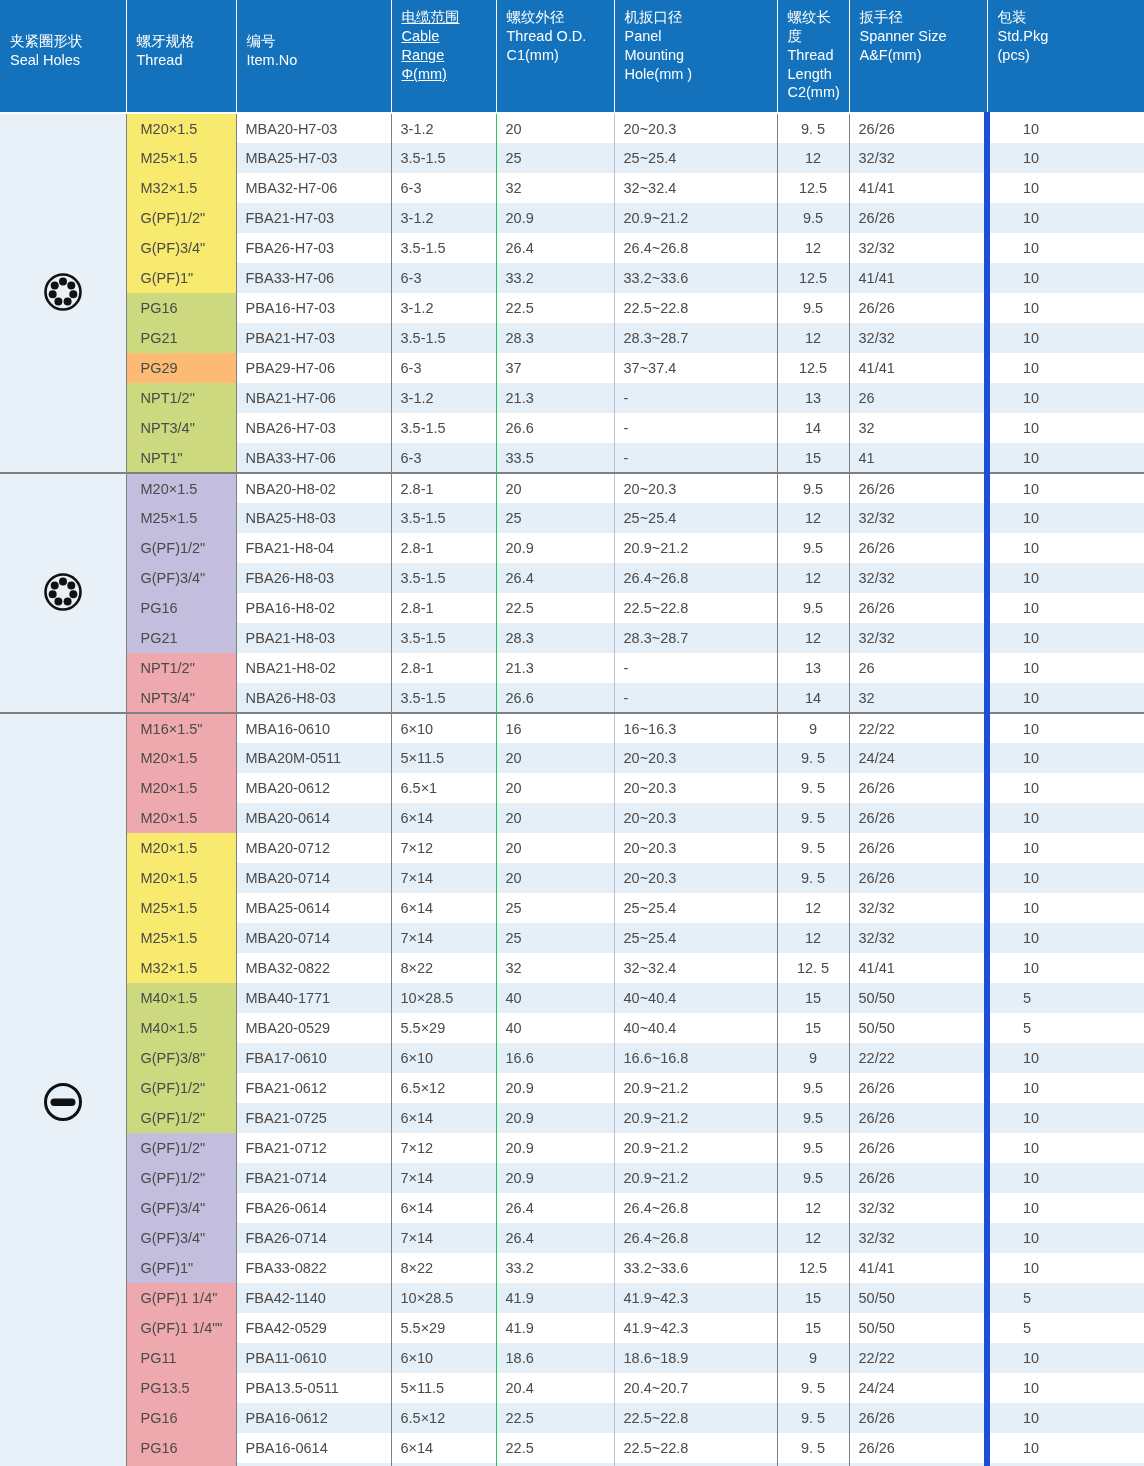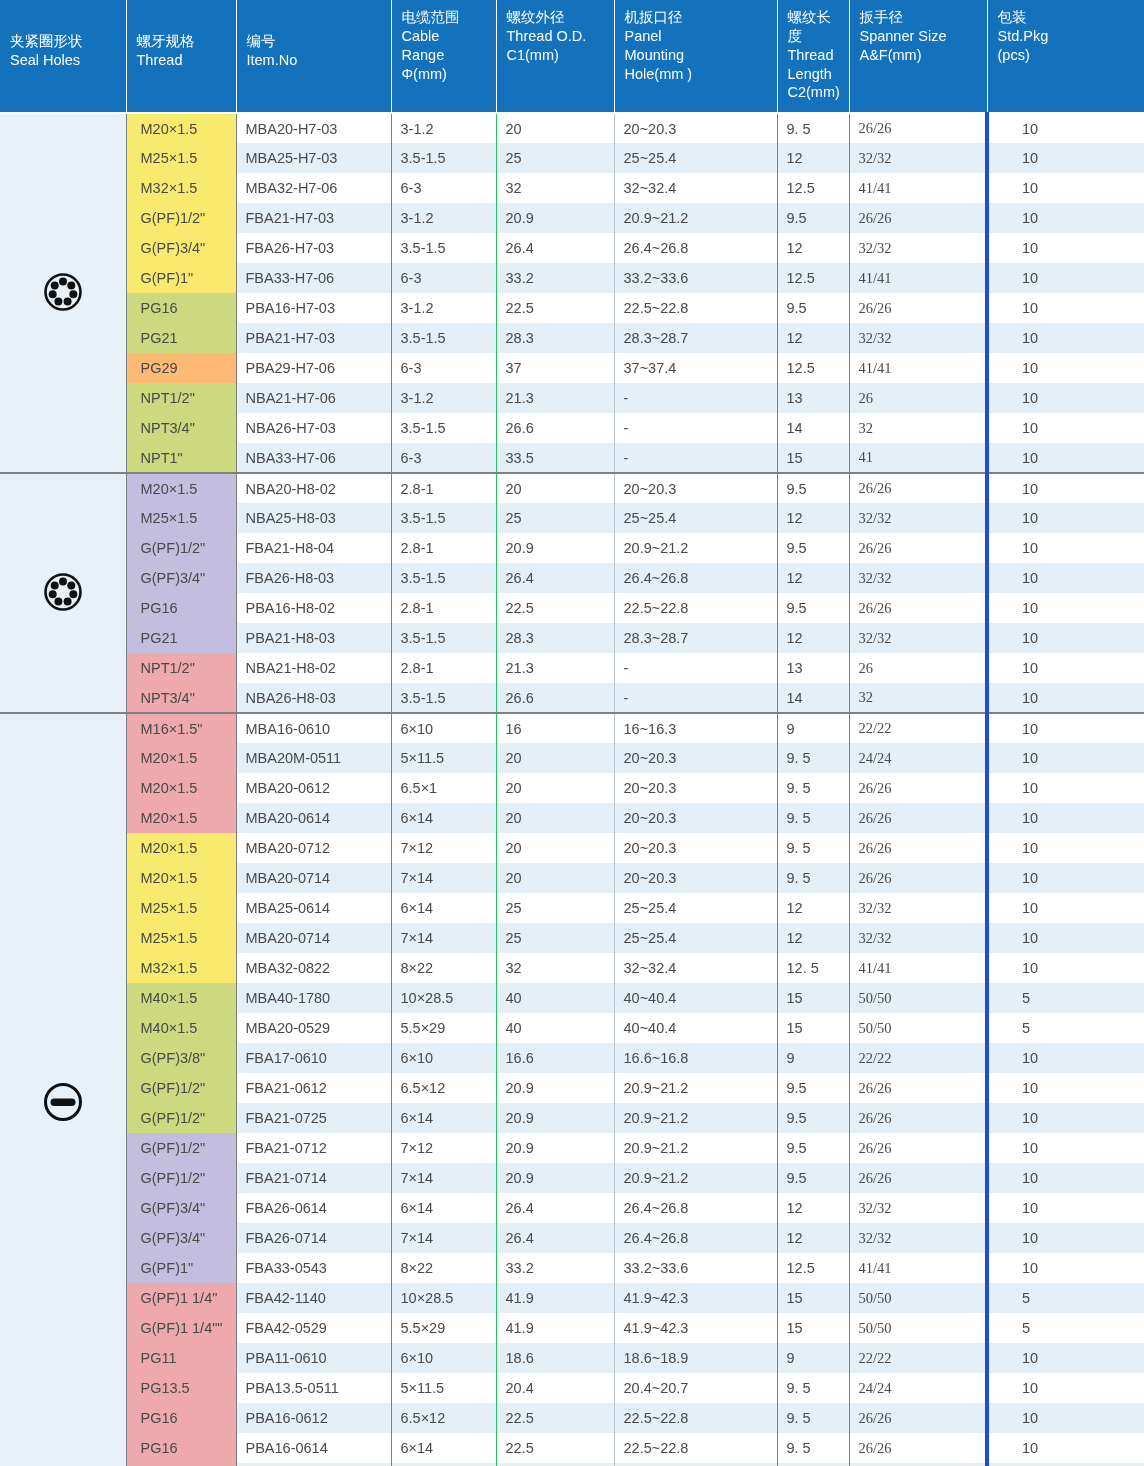--- a/index.html
+++ b/index.html
@@ -31,21 +31,21 @@
     border-bottom: 2px solid #ffffff;
     height: 78px;
     box-sizing: border-box;
   }
   thead th .cn { display: block; }
   thead th .en { display: block; }
   thead th:last-child { border-right: none; }
   th.h-seal   { width: 126px; }
   th.h-thread { width: 110px; }
   th.h-item   { width: 155px; }
-  th.h-cable  { width: 105px; }
+  th.h-cable  { width: 105px; text-decoration: underline; }
   th.h-od     { width: 118px; }
   th.h-panel  { width: 163px; }
   th.h-len    { width: 72px; }
   th.h-span   { width: 138px; }
   th.h-pkg    { width: 157px; }
   thead th.h-seal, thead th.h-thread {
     vertical-align: middle;
     padding-top: 0;
   }
   
@@ -74,22 +74,22 @@
     padding: 0;
   }
   td.thread {
     border-right: 1px solid #7f7f7f;
     padding-left: 14px;
   }
   td.item { border-right: 1px solid #7f7f7f; }
   td.cable { border-right: 1px solid #22c55e; }
   td.od   { border-right: 1px solid #b9c6cf; }
   td.panel { border-right: 1px solid #7f7f7f; margin-left: 21px; }
-  td.len   { border-right: 1px solid #7f7f7f; }
-  td.span  { border-right: 4px solid #1d4ed8; font-family: Liberation Serif, serif; }
+  td.len   { border-right: 1px solid #7f7f7f; text-align: center; }
+  td.span  { border-right: 6px solid #1d4ed8; }
   td.pkg   { border-right: none; padding-left: 33px; }
 
   tr.block-start > td { border-top: 2px solid #808080; }
   table.spec { border-bottom: 0; }
 
   
   .seal-icon { display: inline-block; line-height: 0; }
   .seal-icon svg { display: block; }
 </style>
 </head>
@@ -455,21 +455,21 @@
         <td class="item plain">MBA32-0822</td>
         <td class="cable plain">8×22</td>
         <td class="od plain">32</td>
         <td class="panel plain">32~32.4</td>
         <td class="len plain">12. 5</td>
         <td class="span plain">41/41</td>
         <td class="pkg plain">10</td>
       </tr>
       <tr class="even">
         <td class="thread" style="background: rgb(204, 217, 126);">M40×1.5</td>
-        <td class="item plain">MBA40-1780</td>
+        <td class="item plain">MBA40-1771</td>
         <td class="cable plain">10×28.5</td>
         <td class="od plain">40</td>
         <td class="panel plain">40~40.4</td>
         <td class="len plain">15</td>
         <td class="span plain">50/50</td>
         <td class="pkg plain">5</td>
       </tr>
       <tr class="odd">
         <td class="thread" style="background: rgb(204, 217, 126);">M40×1.5</td>
         <td class="item plain">MBA20-0529</td>
@@ -545,21 +545,21 @@
         <td class="item plain">FBA26-0714</td>
         <td class="cable plain">7×14</td>
         <td class="od plain">26.4</td>
         <td class="panel plain">26.4~26.8</td>
         <td class="len plain">12</td>
         <td class="span plain">32/32</td>
         <td class="pkg plain">10</td>
       </tr>
       <tr class="odd">
         <td class="thread" style="background: rgb(195, 190, 221);">G(PF)1"</td>
-        <td class="item plain">FBA33-0543</td>
+        <td class="item plain">FBA33-0822</td>
         <td class="cable plain">8×22</td>
         <td class="od plain">33.2</td>
         <td class="panel plain">33.2~33.6</td>
         <td class="len plain">12.5</td>
         <td class="span plain">41/41</td>
         <td class="pkg plain">10</td>
       </tr>
       <tr class="even">
         <td class="thread" style="background: rgb(237, 169, 173);">G(PF)1 1/4"</td>
         <td class="item plain">FBA42-1140</td>

